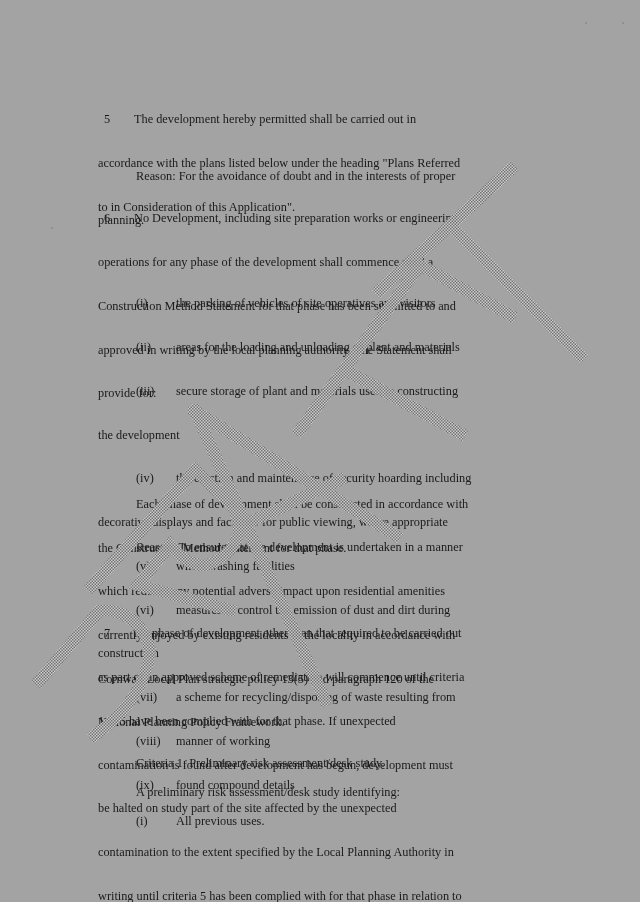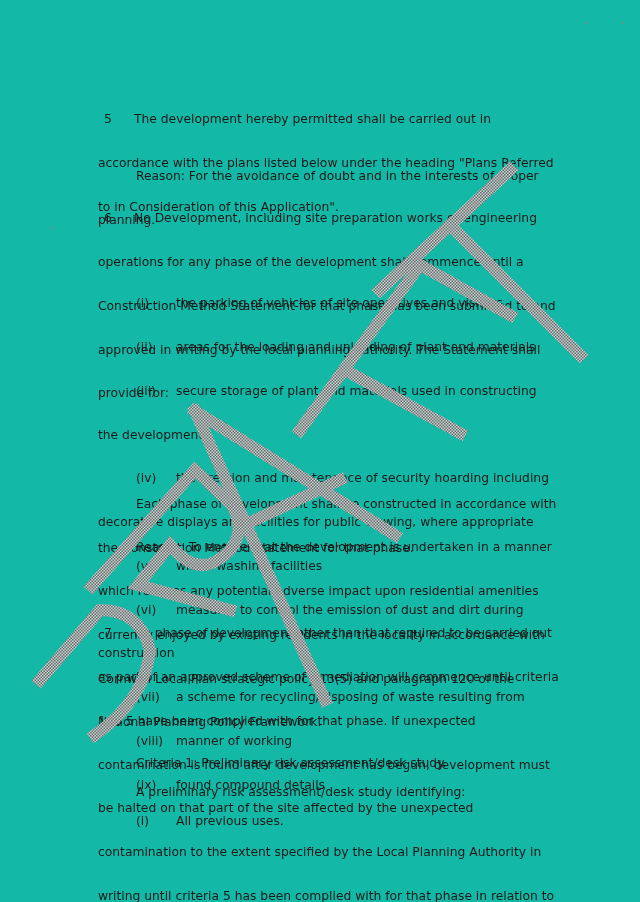--- a/index.html
+++ b/index.html
@@ -12,21 +12,22 @@
       height: 902px;
       position: relative;
       overflow: hidden;
       font-family: "DejaVu Sans", sans-serif;
       color: #1a1a1a;
     }
     .page {
       position: absolute;
       left: 0; top: 0;
       width: 640px; height: 902px;
-      background: #14b8a6;
+      background: #a3a3a3;
+      font-family: Liberation Serif, serif;
     }
     .para {
       position: absolute;
       left: 98px;
       width: 462px;
       font-size: 12.3px;
       line-height: 14.6px;
       white-space: pre-wrap;
     }
     .line {
@@ -106,21 +107,21 @@
     <span class="line">currently enjoyed by existing residents in the locality in accordance with</span>
     <span class="line">Cornwall Local Plan strategic policy 13(5) and paragraph 120 of the</span>
     <span class="line">National Planning Policy Framework.</span>
   </div>
 
   <div class="para" style="top:597px;">
     <span class="line"><span class="num-inline">7</span><span>No phase of development other than that required to be carried out</span></span>
     <span class="line">as part of an approved scheme of remediation will commence until criteria</span>
     <span class="line">1 to 5 have been complied with for that phase. If unexpected</span>
     <span class="line">contamination is found after development has begun, development must</span>
-    <span class="line">be halted on that part of the site affected by the unexpected</span>
+    <span class="line">be halted on study part of the site affected by the unexpected</span>
     <span class="line">contamination to the extent specified by the Local Planning Authority in</span>
     <span class="line">writing until criteria 5 has been complied with for that phase in relation to</span>
     
   </div>
 
   <div class="para" style="top:727px;">
     <span class="line ind1">Criteria 1: Preliminary risk assessment/desk study.</span>
   </div>
 
   <div class="para" style="top:756px;">

